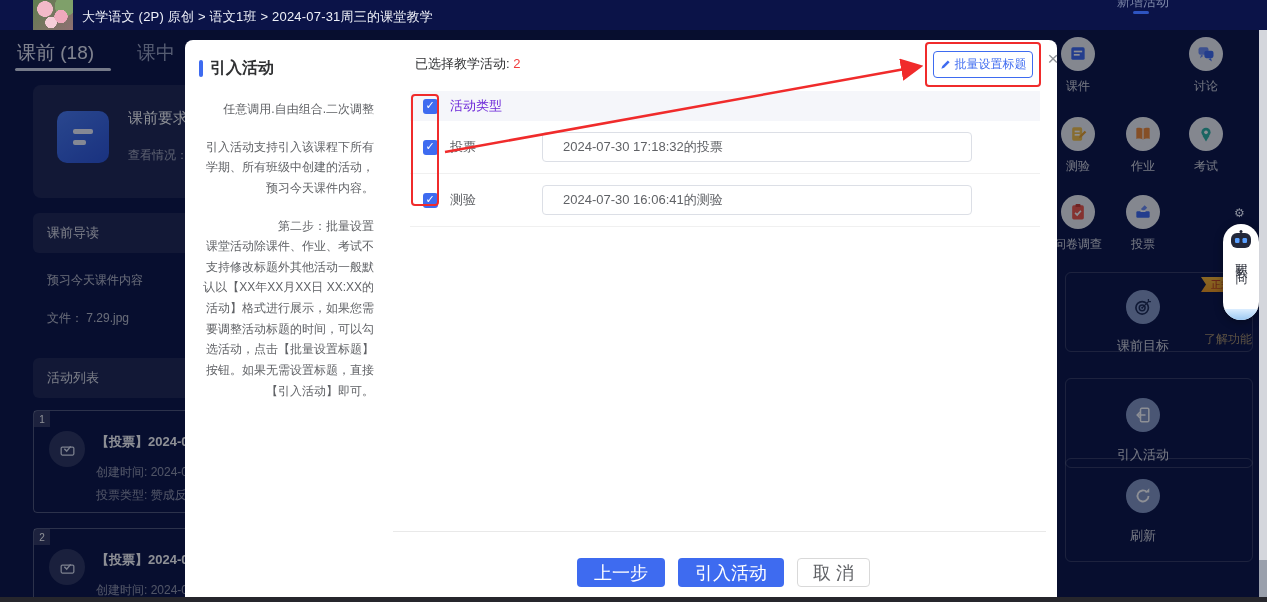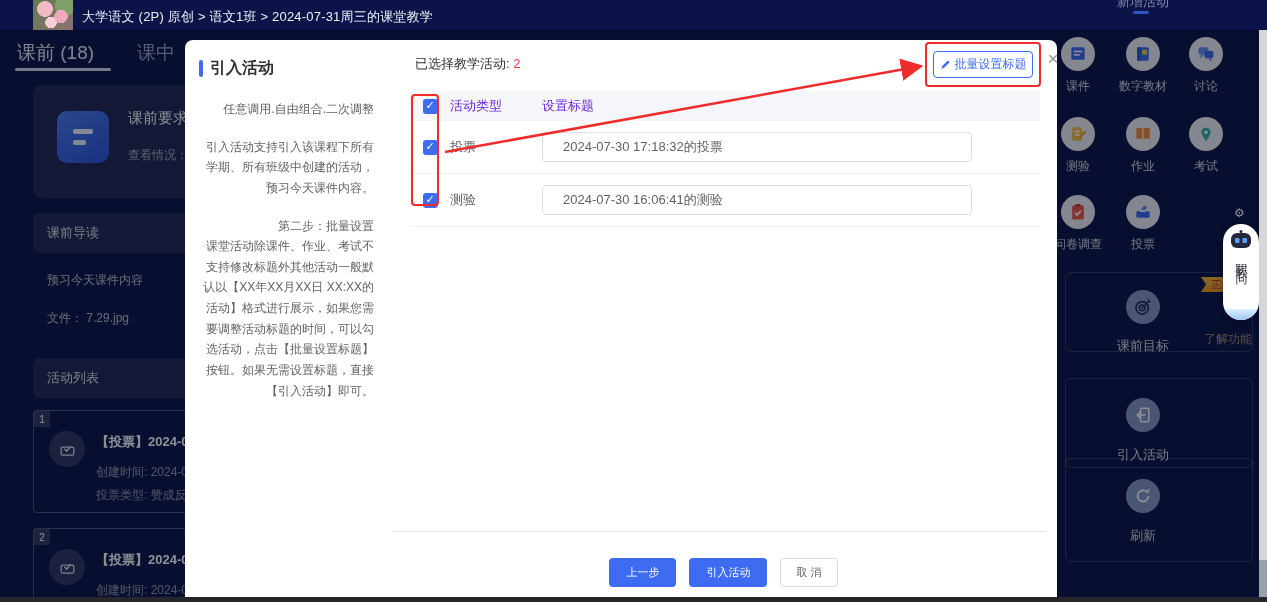--- a/index.html
+++ b/index.html
@@ -84,21 +84,21 @@
   .thead { display:grid; grid-template-columns:40px 92px auto; height:30px; background:#f5f6fa; align-items:center;
            font-size:13px; color:#6d28d9; }
   .trow { display:grid; grid-template-columns:40px 92px auto; height:53px; align-items:center;
           border-bottom:1px solid #f0f0f0; font-size:13px; color:#606266; }
   .cbx { width:15px; height:15px; margin-left:13px; background:#3e6bf0; border-radius:3px; position:relative; }
   .cbx::after { content:"✓"; position:absolute; left:2.5px; top:.5px; font-size:11px; color:#fff; }
   .title-input { width:430px; height:30px; border:1px solid #dcdfe6; border-radius:4px; padding:0 20px;
                  font-size:13px; color:#606266; font-family:inherit; background:#fff; }
   .divider { position:absolute; left:3px; top:491px; width:653px; height:1px; background:#e9e9e9; }
   .footer { position:absolute; left:0; right:0; top:518px; display:flex; justify-content:center; gap:13px; }
-  .btn { height:29px; border-radius:4px; font-size:11px; display:flex; align-items:center; justify-content:center; border:none; }
+  .btn { height:29px; border-radius:4px; font-size:18px; display:flex; align-items:center; justify-content:center; border:none; }
   .btn-blue { background:#3e6bf0; color:#fff; padding:0 17px; }
   .btn-plain { background:#fff; color:#606266; border:1px solid #d9d9d9; padding:12px 15px; }
 
   
   .anno { position:absolute; border:2px solid #f02b2b; border-radius:4px; z-index:30; pointer-events:none; }
   .arrow-svg { position:absolute; left:430px; top:50px; z-index:30; pointer-events:none; }
 
   
   .gear { position:absolute; left:1234px; top:206px; font-size:12px; color:#8a8f9c; z-index:25; }
   .assistant { position:absolute; left:1223px; top:224px; width:36px; height:96px; background:#fff; border-radius:18px;
@@ -169,30 +169,20 @@
 
     <div class="icell" style="left:1046px; top:37px;">
       <div class="ic">
           <svg width="20" height="20" viewBox="0 0 24 24">
             <rect x="4" y="4" width="16" height="15" rx="2" fill="#3e6bf0"></rect>
             <rect x="7" y="8" width="10" height="2" fill="#fff"></rect>
             <rect x="7" y="12" width="7" height="2" fill="#fff"></rect>
           </svg>
         </div>
       <div class="ilabel">课件</div>
-    </div>
-    <div class="icell" style="left:1111px; top:37px;">
-      <div class="ic">
-          <svg width="20" height="20" viewBox="0 0 24 24">
-            <rect x="5" y="4" width="14" height="16" rx="2" fill="#3e6bf0"></rect>
-            <rect x="5" y="4" width="4" height="16" fill="#2f55d0"></rect>
-            <rect x="11" y="7" width="6" height="6" rx="1" fill="#f5c842"></rect>
-          </svg>
-        </div>
-      <div class="ilabel">数字教材</div>
     </div>
     <div class="icell" style="left:1174px; top:37px;">
       <div class="ic">
           <svg width="20" height="20" viewBox="0 0 24 24">
             <rect x="3" y="4" width="12" height="9" rx="2.5" fill="#6c8cf5"></rect>
             <path d="M6 13l-1 4 4-3z" fill="#6c8cf5"></path>
             <rect x="10" y="8" width="11" height="9" rx="2.5" fill="#3e6bf0"></rect>
             <path d="M18 17l1 4-4-3z" fill="#3e6bf0"></path>
           </svg>
         </div>
@@ -316,21 +306,20 @@
         <svg width="11" height="11" viewBox="0 0 24 24">
             <path d="M3 21l2-6L17 3l4 4L9 19l-6 2z" fill="#3e6bf0"></path>
           </svg>
         <span>批量设置标题</span>
       </button>
 
       <div class="table">
         <div class="thead">
           <div class="cbx"></div>
           <div>活动类型</div>
-          <div>设置标题</div>
         </div>
         <div class="trow">
           <div class="cbx"></div>
           <div>投票</div>
           <input class="title-input" value="2024-07-30 17:18:32的投票" style="">
         </div>
         <div class="trow">
           <div class="cbx"></div>
           <div>测验</div>
           <input class="title-input" value="2024-07-30 16:06:41的测验" style="">

